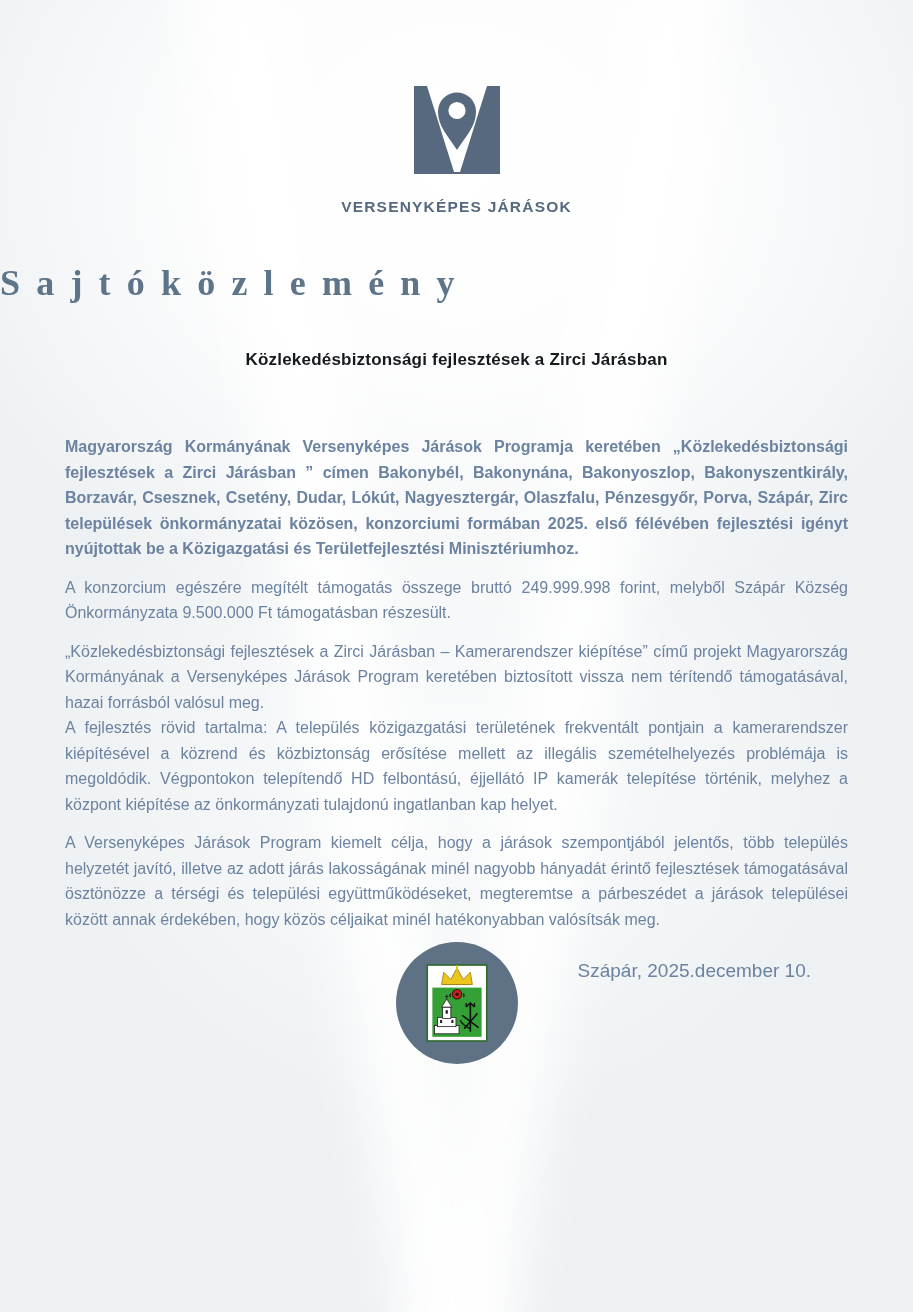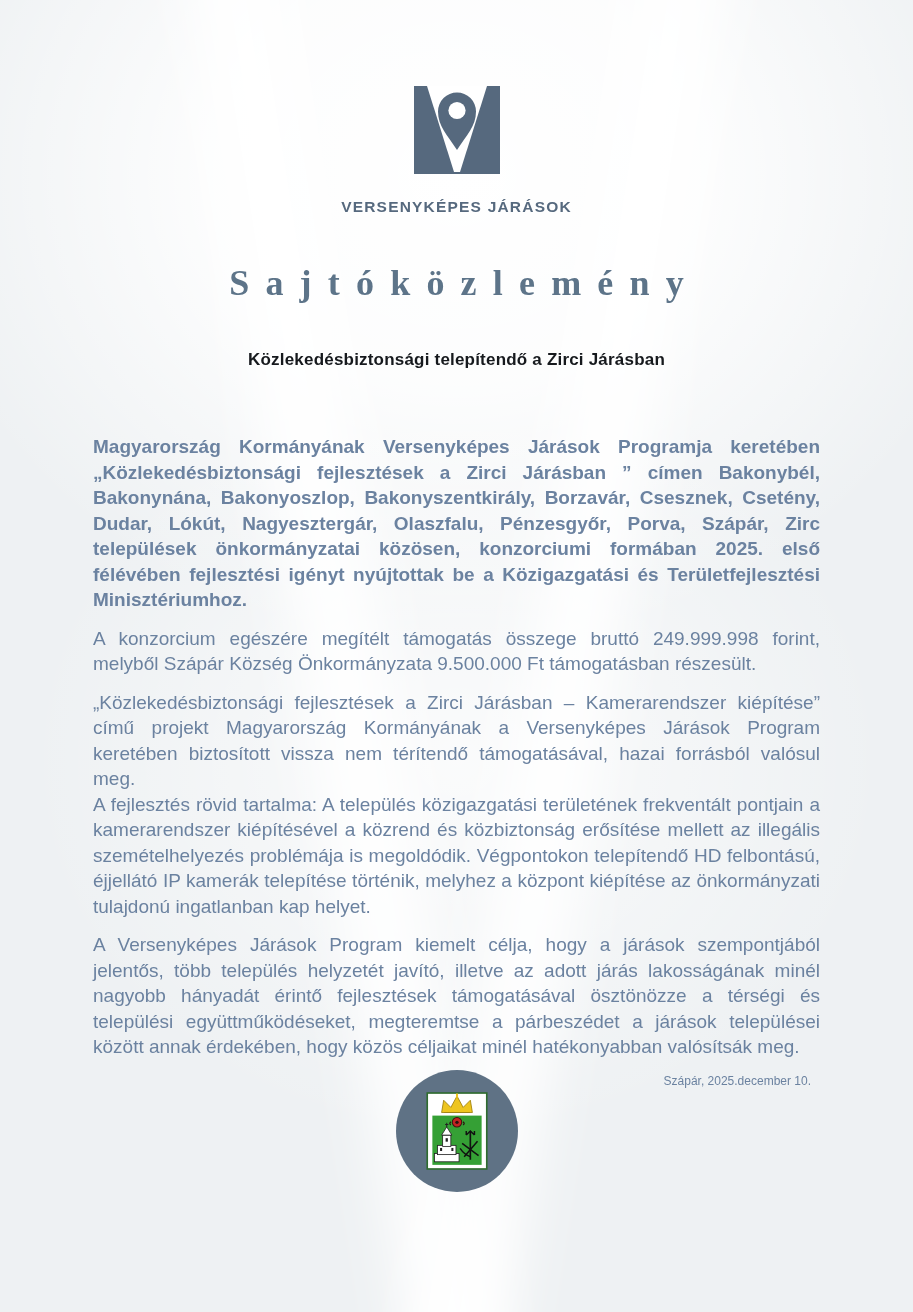--- a/index.html
+++ b/index.html
@@ -54,46 +54,46 @@
     color:var(--logo-slate);
   }
   .program-row{display:flex;justify-content:center;align-items:center;gap:13px;margin-top:4px;}
   .flag{width:50px;height:14px;display:flex;flex-direction:column;justify-content:space-between;}
   .flag .red{height:4.6px;background:var(--flag-red);}
   .flag .green{height:4.6px;background:var(--flag-green);}
   .program-label{font-size:17px;font-weight:700;letter-spacing:1px;color:var(--logo-slate);}
 
   
   .title{
-    margin-top:46px;text-align:center;
+    margin-top:46px;
     font-family:"Liberation Serif", serif;font-weight:700;font-size:36px;
     color:var(--title-text);
   }
   .title span{letter-spacing:.45em;margin-right:-.45em;}
   .subtitle{
     margin-top:46px;text-align:center;
     font-size:17px;font-weight:600;letter-spacing:.2px;
     color:var(--subtitle-text);
   }
 
   
   .content{
-    padding:0 93px;margin-top:64px;
-    font-size:19px;line-height:25.5px;color:var(--body-text);
+    padding:0 65px;margin-top:64px;
+    font-size:16px;line-height:25.5px;color:var(--body-text);
   }
   .content p{margin:0;}
   .justify{text-align:justify;}
   .bold{font-weight:700;}
   .gap{margin-bottom:13px !important;}
 
   
   .closing{position:relative;height:140px;margin-top:12px;}
   .sign-date{
-    position:absolute;right:102px;top:2px;
-    font-size:12px;color:var(--body-text);
+    position:absolute;right:102px;top:16px;
+    font-size:19px;color:var(--body-text);
   }
   .crest{
     position:absolute;left:50%;transform:translateX(-50%);top:-2px;
     width:122px;height:122px;border-radius:50%;
     background:var(--crest-circle);
     display:flex;align-items:center;justify-content:center;
   }
 </style>
 </head>
 <body>
@@ -112,21 +112,21 @@
       <rect x="0" y="0" width="86" height="88" style="fill:var(--logo-slate)"></rect>
       <polygon points="13,0 73,0 46,86 40,86" fill="#ffffff"></polygon>
       <path d="M43 64 C33.5 49 24 40.5 24 25.5 A19 19 0 1 1 62 25.5 C62 40.5 52.5 49 43 64 Z" style="fill:var(--logo-slate)"></path>
       <circle cx="43" cy="24.5" r="8.6" fill="#ffffff"></circle>
     </svg>
     <div class="wordmark">VERSENYKÉPES JÁRÁSOK</div>
   </div>
 
   <h1 class="title"><span>Sajtóközlemény</span></h1>
 
-  <h2 class="subtitle">Közlekedésbiztonsági telepítendő a Zirci Járásban</h2>
+  <h2 class="subtitle">Közlekedésbiztonsági fejlesztések a Zirci Járásban</h2>
 
   <div class="content">
     <p class="justify bold gap">Magyarország Kormányának Versenyképes Járások Programja keretében „Közlekedésbiztonsági fejlesztések a Zirci Járásban ” címen Bakonybél, Bakonynána, Bakonyoszlop, Bakonyszentkirály, Borzavár, Csesznek, Csetény, Dudar, Lókút, Nagyesztergár, Olaszfalu, Pénzesgyőr, Porva, Szápár, Zirc települések önkormányzatai közösen, konzorciumi formában 2025. első félévében fejlesztési igényt nyújtottak be a Közigazgatási és Területfejlesztési Minisztériumhoz.</p>
     <p class="justify gap">A konzorcium egészére megítélt támogatás összege bruttó 249.999.998 forint, melyből Szápár Község Önkormányzata 9.500.000 Ft támogatásban részesült.</p>
     <div class="gap">
       <p class="justify">„Közlekedésbiztonsági fejlesztések a Zirci Járásban – Kamerarendszer kiépítése” című projekt Magyarország Kormányának a Versenyképes Járások Program keretében biztosított vissza nem térítendő támogatásával, hazai forrásból valósul meg.</p>
       <p class="justify">A fejlesztés rövid tartalma: A település közigazgatási területének frekventált pontjain a kamerarendszer kiépítésével a közrend és közbiztonság erősítése mellett az illegális szemételhelyezés problémája is megoldódik. Végpontokon telepítendő HD felbontású, éjjellátó IP kamerák telepítése történik, melyhez a központ kiépítése az önkormányzati tulajdonú ingatlanban kap helyet.</p>
     </div>
     <p class="justify">A Versenyképes Járások Program kiemelt célja, hogy a járások szempontjából jelentős, több település helyzetét javító, illetve az adott járás lakosságának minél nagyobb hányadát érintő fejlesztések támogatásával ösztönözze a térségi és települési együttműködéseket, megteremtse a párbeszédet a járások települései között annak érdekében, hogy közös céljaikat minél hatékonyabban valósítsák meg.</p>
   </div>

